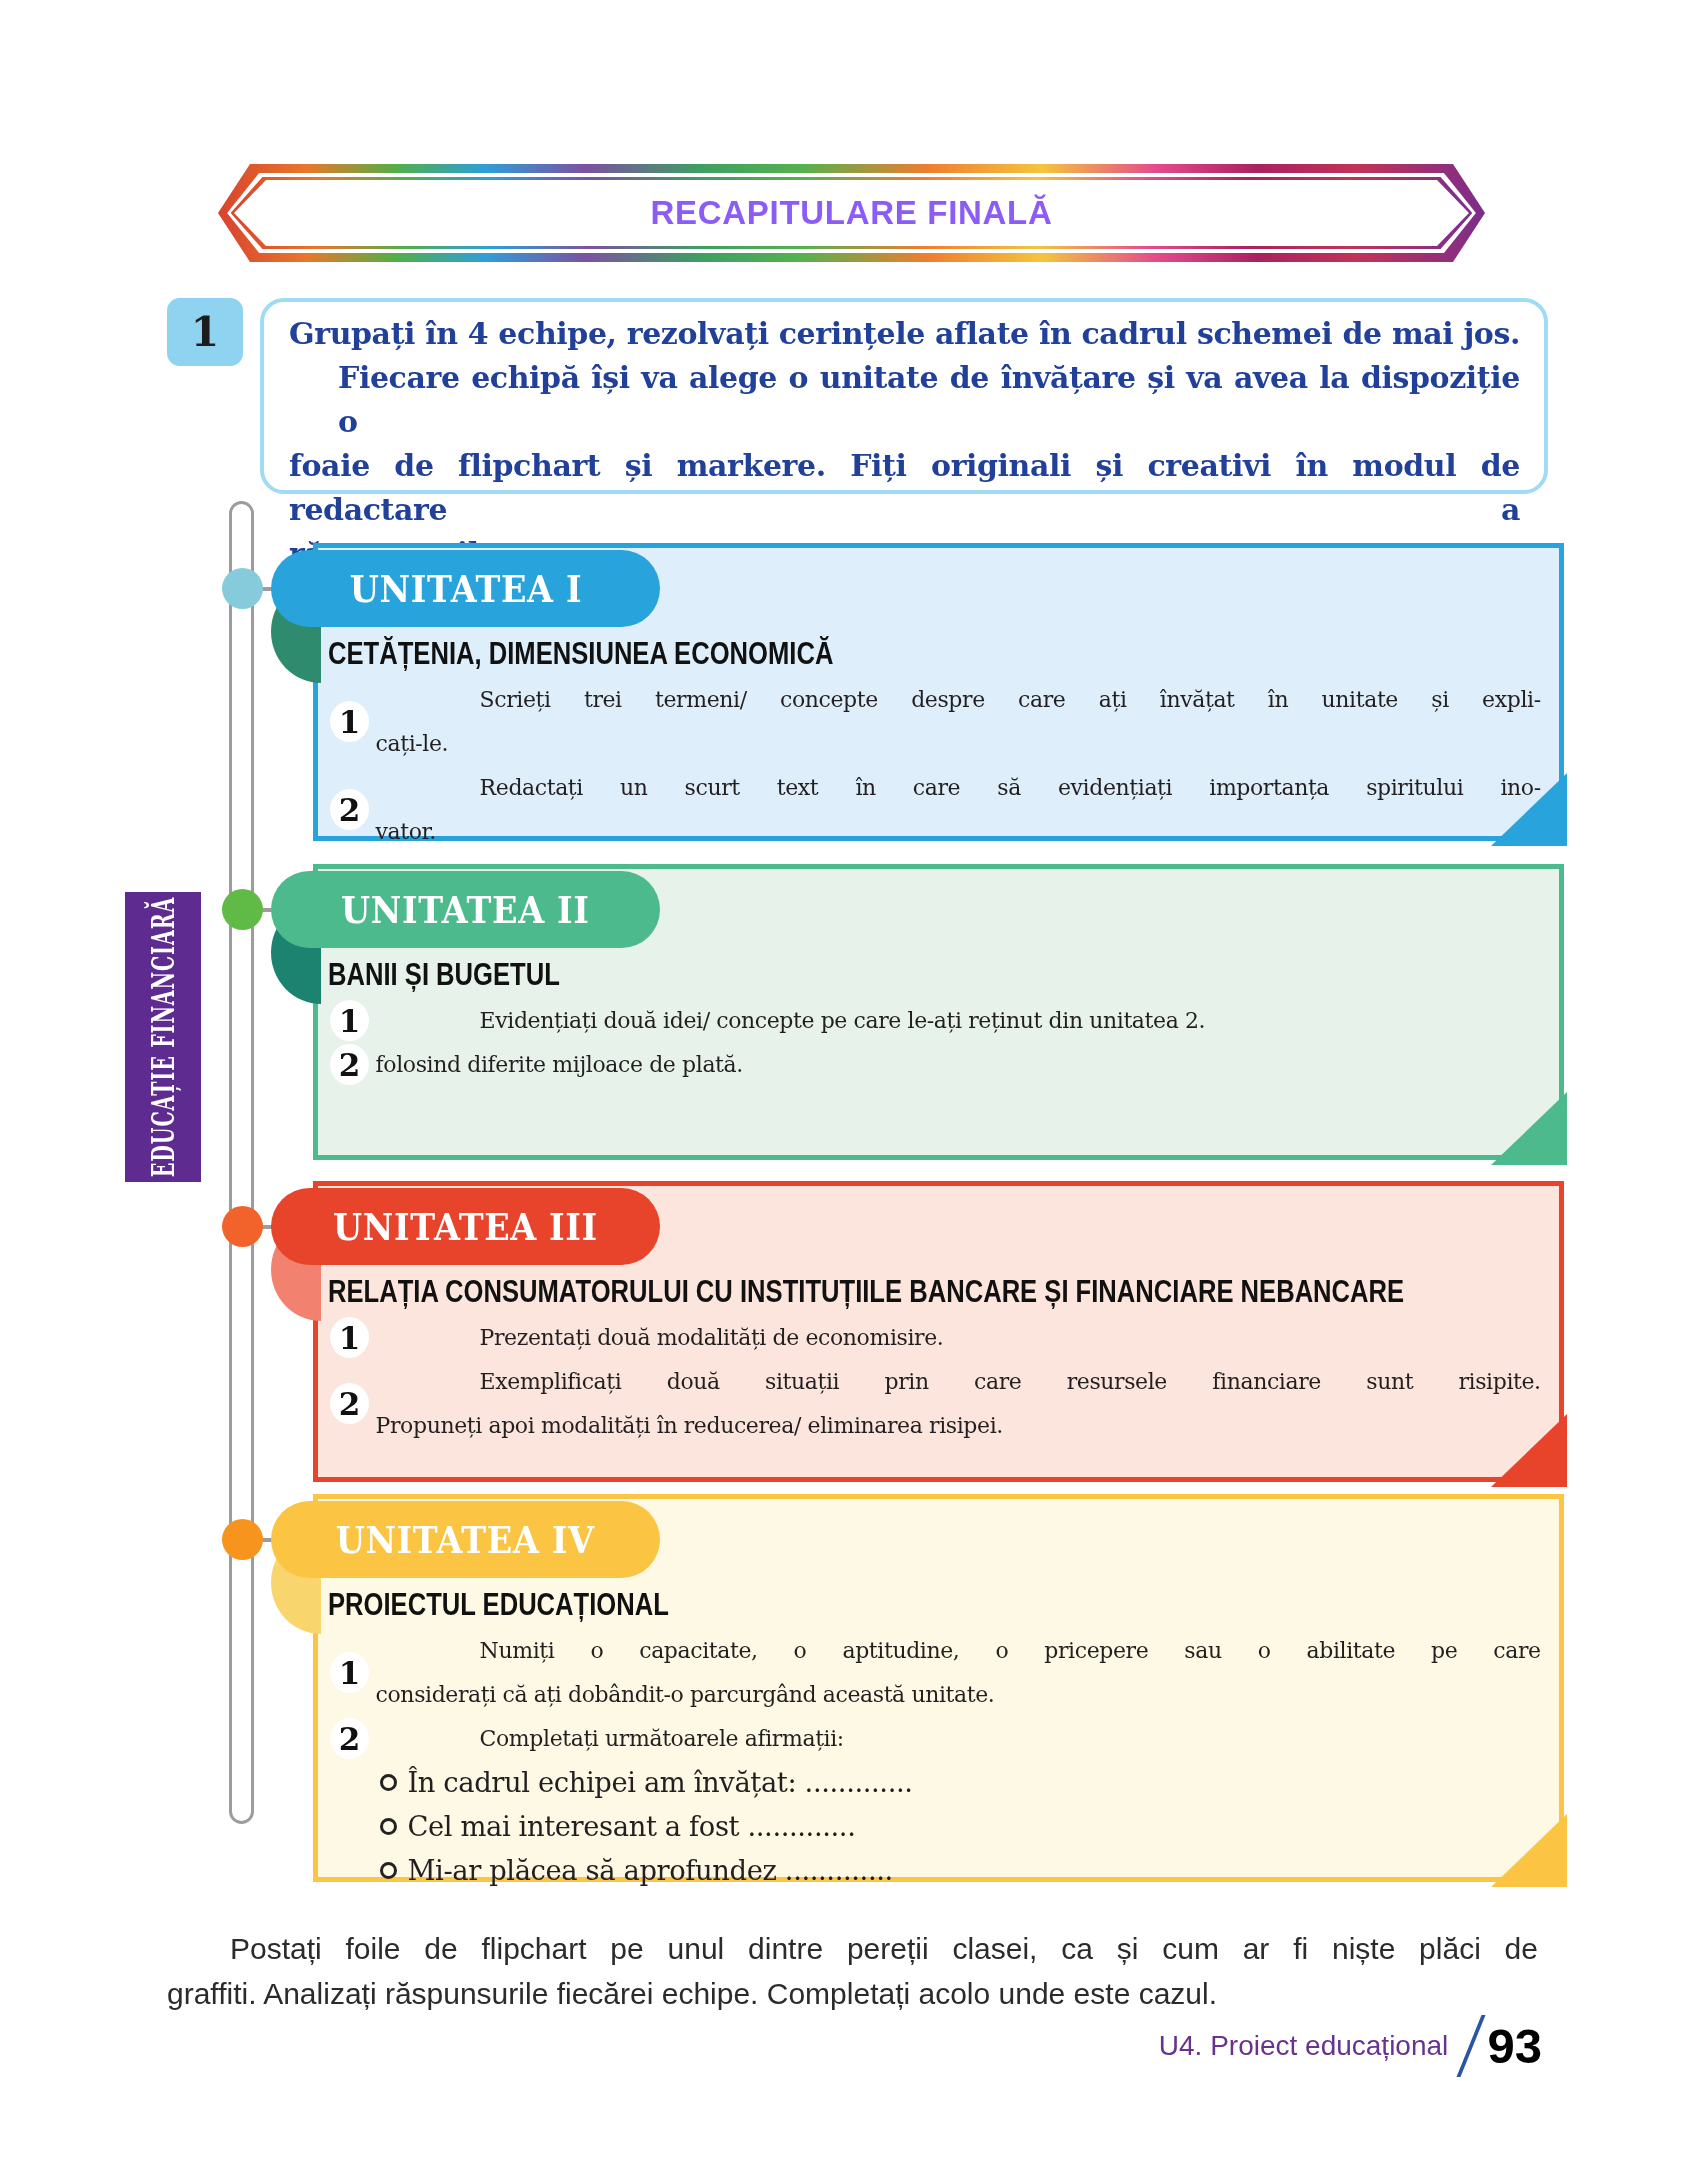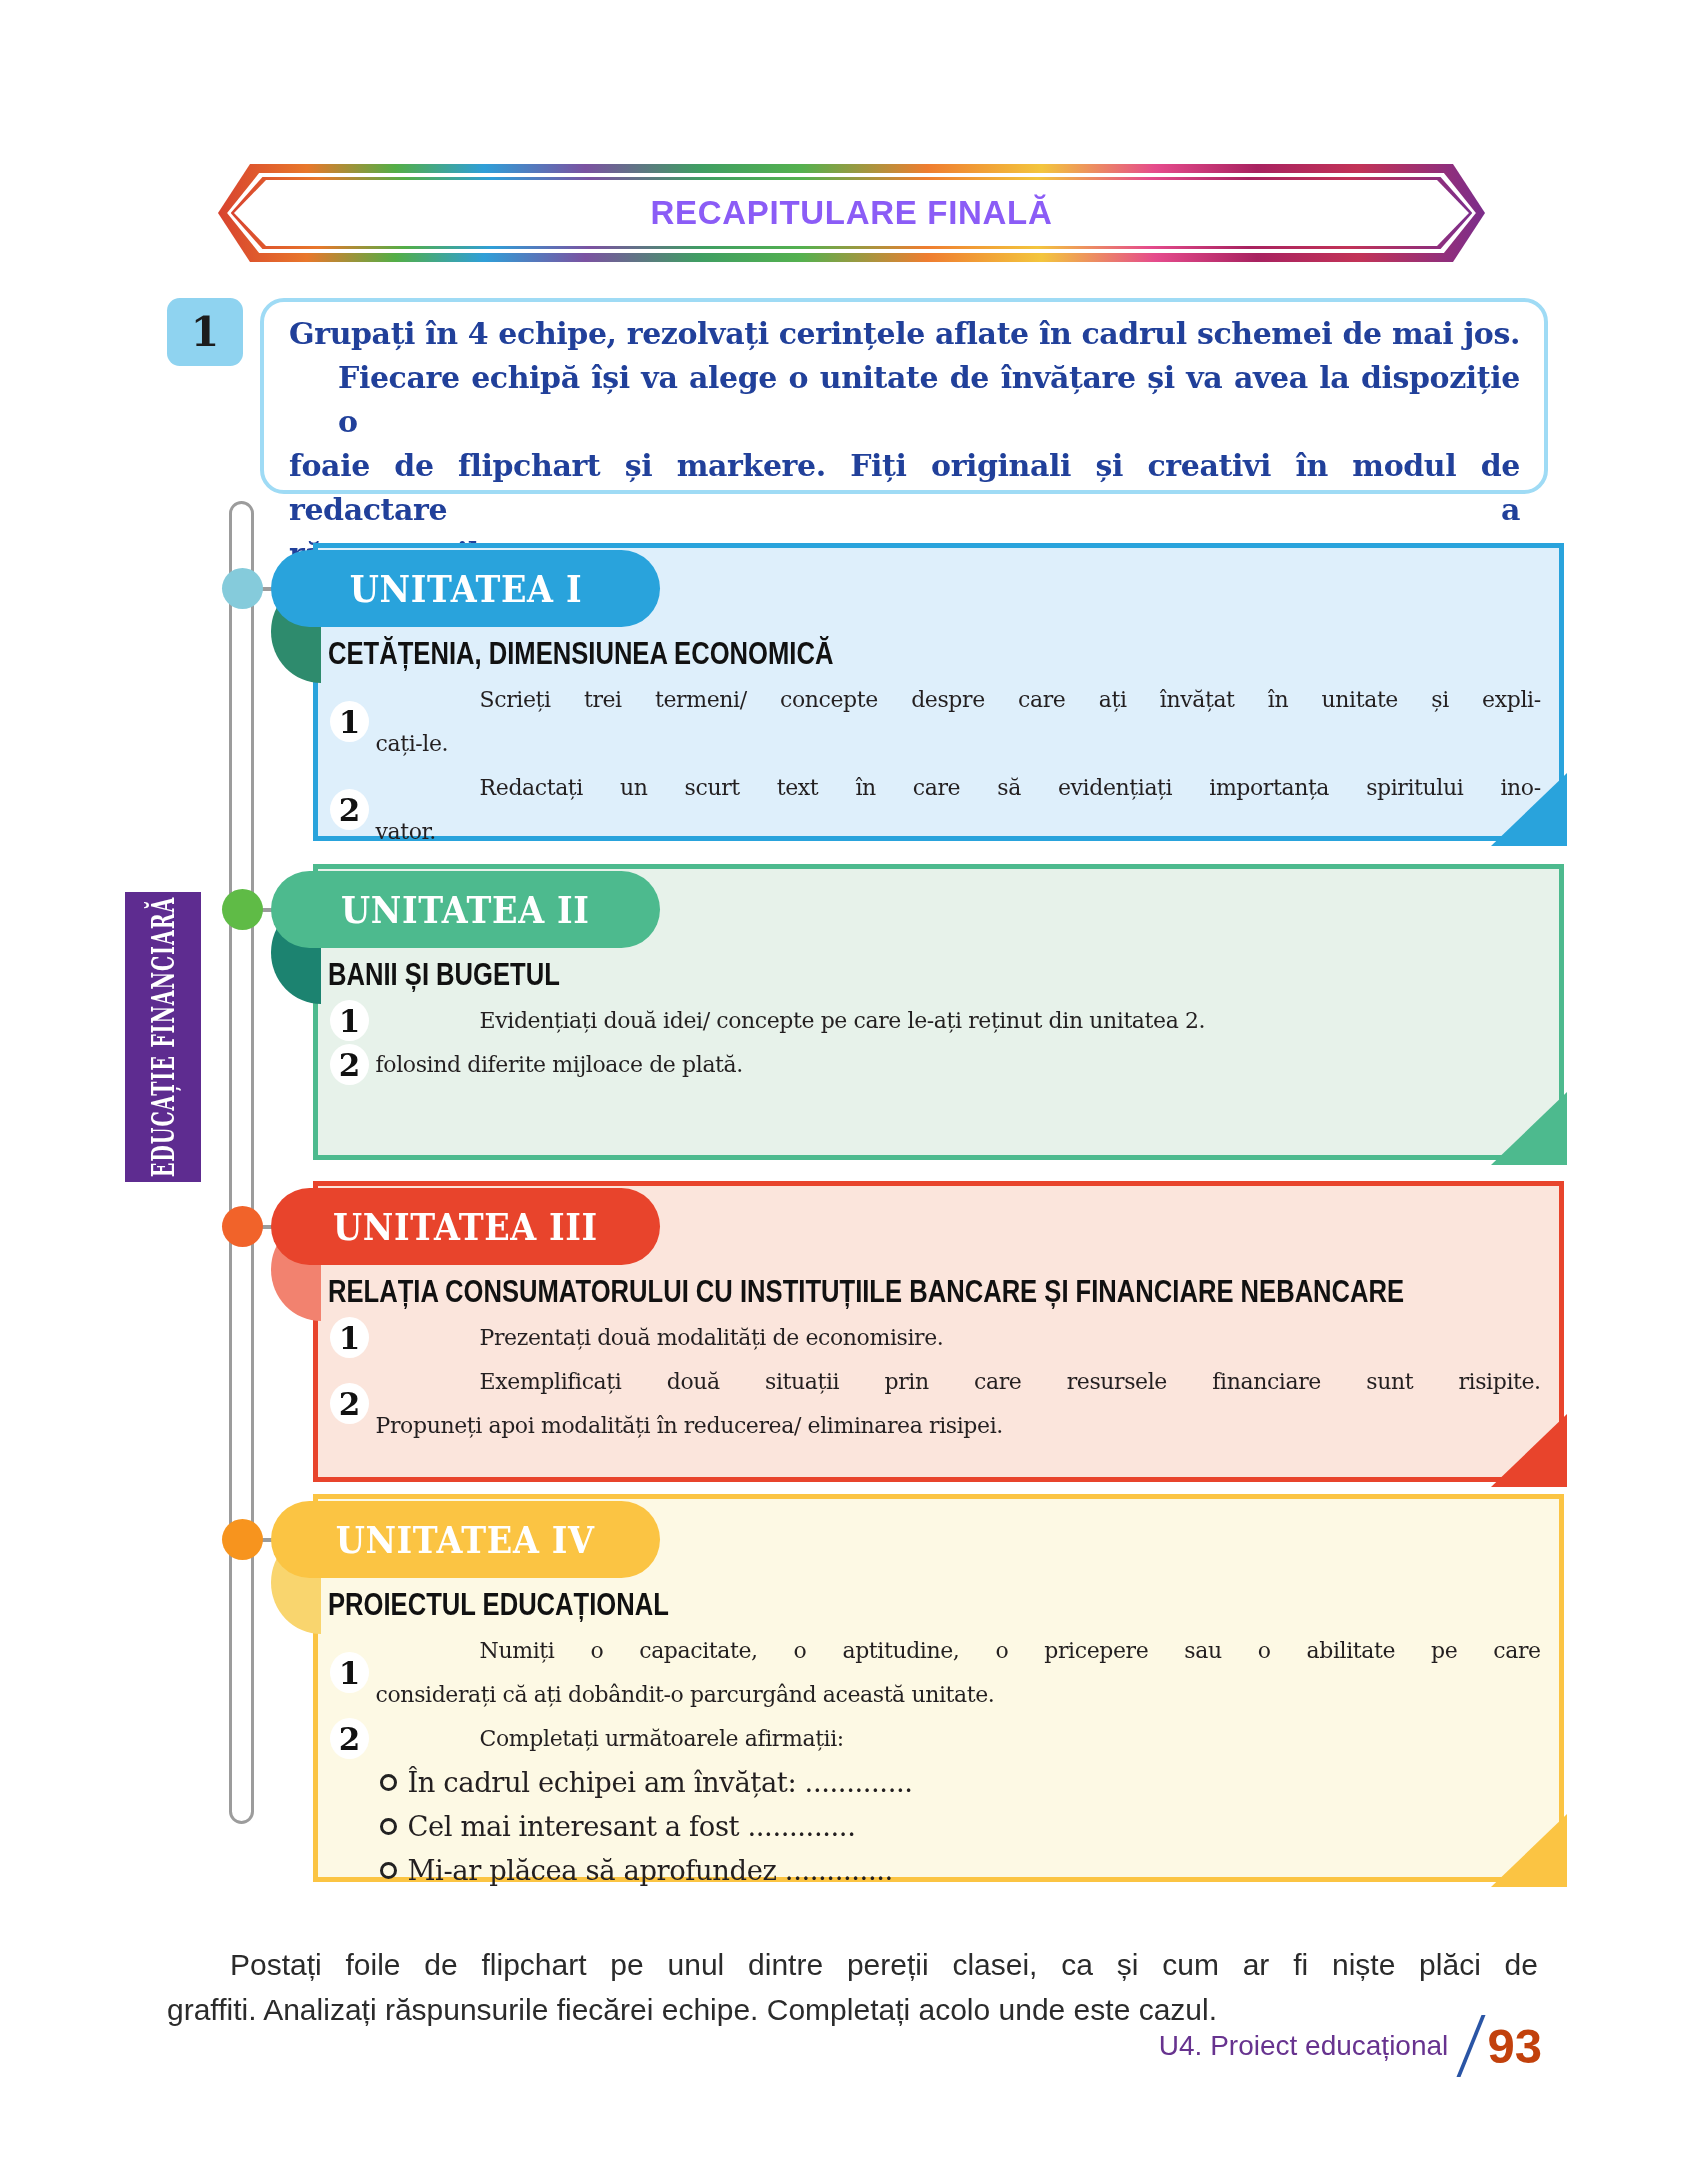--- a/index.html
+++ b/index.html
@@ -69,27 +69,27 @@
   .bullet-circle { width:17.6px; height:17.6px; border:3.5px solid #222222; border-radius:50%;
     flex:none; margin:0 10px 0 4.2px; }
 
   #unit-1 { top:543px;  height:298px; }
   #unit-2 { top:864px; height:296px; }
   #unit-3 { top:1181px; height:301px; }
   #unit-4 { top:1494px; height:388px; }
 
   
   #closing { position:absolute; left:167px; top:1926px; width:1371px;
-    font-family:"Liberation Sans", sans-serif; font-size:30px; color:#2b2b2b; line-height:45px;margin-top:16px; }
+    font-family:"Liberation Sans", sans-serif; font-size:30px; color:#2b2b2b; line-height:45px; }
   #footer { position:absolute; left:1056px; top:2012px; width:486px; height:68px;
     display:flex; align-items:center; justify-content:flex-end; }
   #footer-chapter { font-family:"Liberation Sans", sans-serif; font-size:28px; color:#67338f; }
   #footer-slash { display:inline-block; width:4.2px; height:62px; background:#2a55a5;
     transform:skewX(-22deg); margin:0 14px 0 21px; }
-  #footer-page { font-family:"Liberation Sans", sans-serif; font-weight:bold; font-size:49px; color:#c2410c; }
+  #footer-page { font-family:"Liberation Sans", sans-serif; font-weight:bold; font-size:49px; color:#000000; }
 </style>
 </head>
 <body>
 
 <div id="page">
 
   <div id="banner">
     <div class="banner-layer rainbow bl-0"></div>
     <div class="banner-layer bl-1"></div>
     <div class="banner-layer rainbow bl-2"></div>

